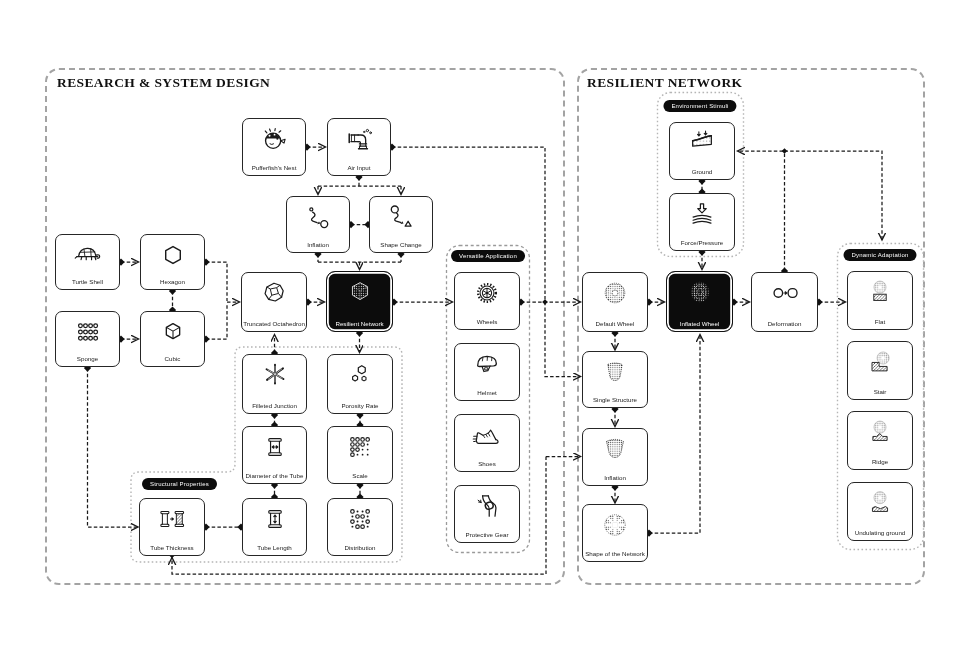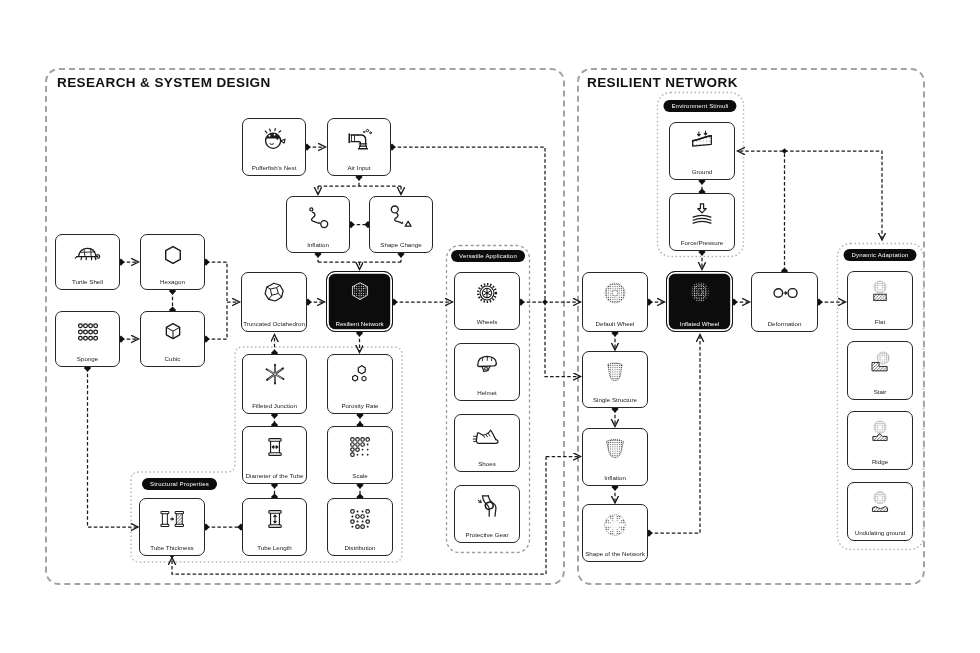--- a/index.html
+++ b/index.html
@@ -1,19 +1,19 @@
 <!DOCTYPE html>
 <html><head>
 <meta charset="utf-8">
 <style>
   html,body{margin:0;padding:0;background:#fff;}
   .canvas{position:relative;width:980px;height:653px;background:#fff;overflow:hidden;
           font-family:"Liberation Sans",sans-serif;}
   .panel{position:absolute;border:2px dashed #a3a3a3;border-radius:14px;background:transparent;}
-  .ptitle{position:absolute;font-size:13.5px;font-weight:800;letter-spacing:.4px;color:#111;z-index:4;}
+  .ptitle{position:absolute;font-size:13.5px;font-weight:800;letter-spacing:.4px;color:#111;z-index:4;font-family:Liberation Serif, serif;}
   #wires{position:absolute;left:0;top:0;z-index:1;}
   .node{position:absolute;background:#fff;border:1.4px solid #262626;border-radius:7px;z-index:2;
         display:flex;flex-direction:column;align-items:center;justify-content:space-between;
         padding:3px 1px 4px;box-sizing:border-box;}
   .node .ni{width:32px;height:34px;flex:0 0 auto;}
   .node .nl{font-size:6.2px;line-height:1;color:#1c1c1c;text-align:center;white-space:nowrap;}
   .node.dark{background:#0c0c0c;border:1.6px solid #111;border-radius:9px;
              box-shadow:inset 0 0 0 1.8px #fff;}
   .node.dark .nl{color:#fff;}
   .pill{position:absolute;background:#0c0c0c;color:#fff;font-size:6px;letter-spacing:.2px;

